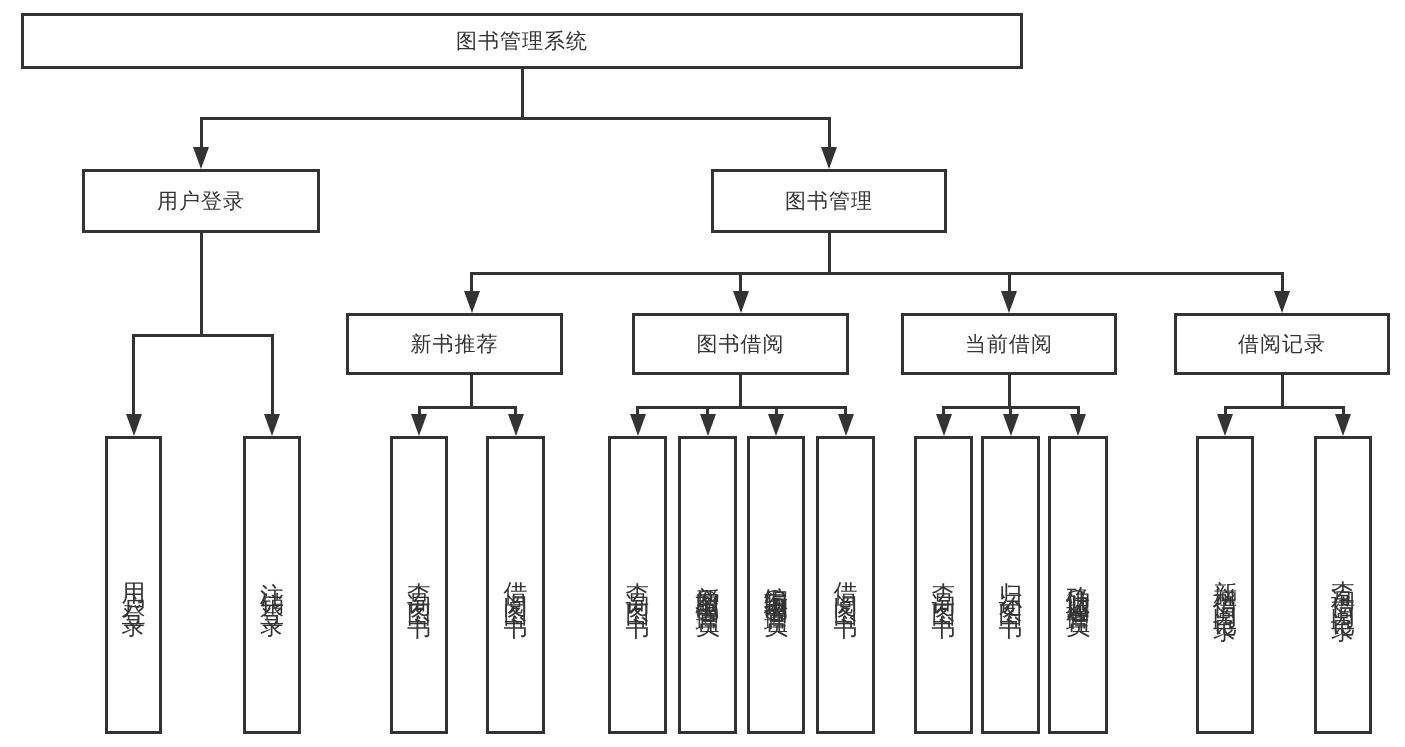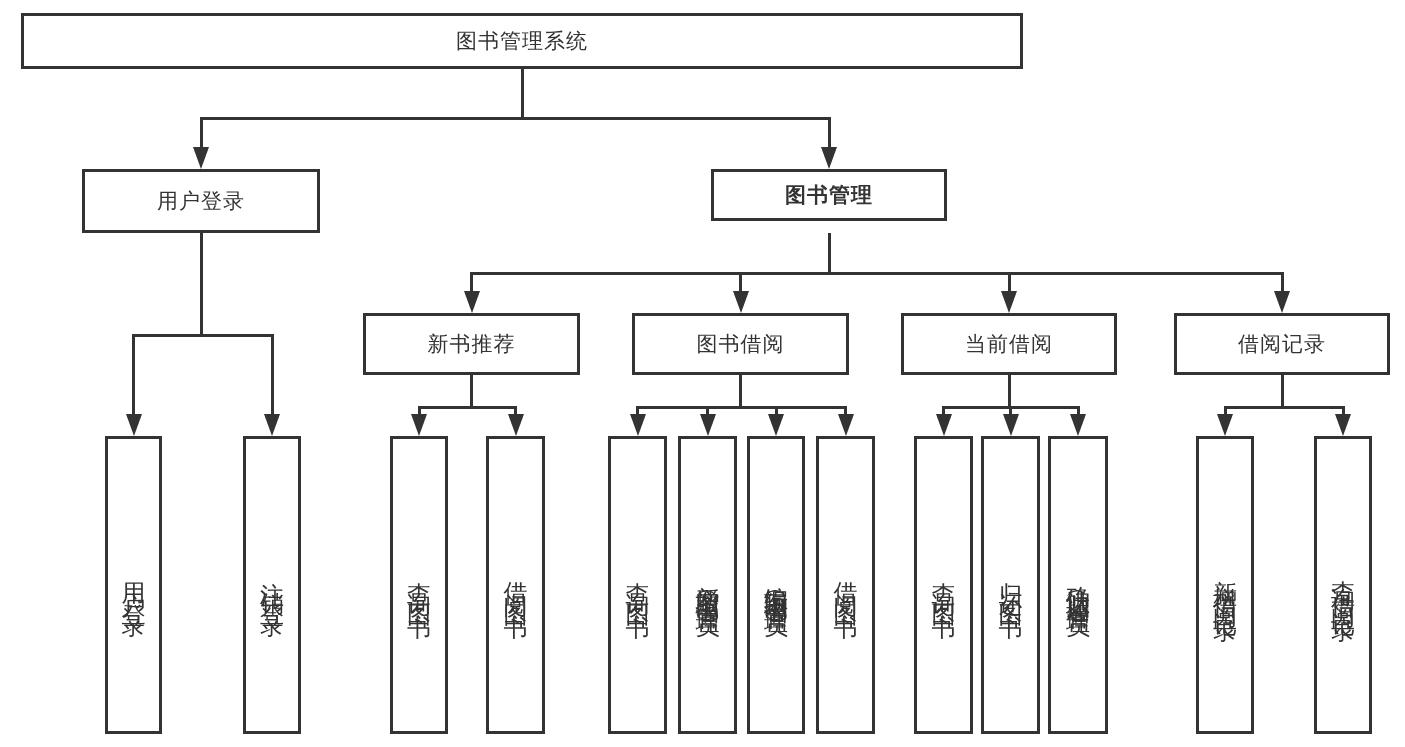--- a/index.html
+++ b/index.html
@@ -66,24 +66,24 @@
 </head>
 <body>
 
 <div id="stage">
 <div class="node h" style="left: 21px; top: 13px; width: 1002px; height: 56px;">
       <span>图书管理系统</span>
     </div>
     <div class="node h" style="left: 82px; top: 169px; width: 238px; height: 64px;">
       <span>用户登录</span>
     </div>
-    <div class="node h" style="left: 711px; top: 169px; width: 236px; height: 52px; font-weight: bold;">
+    <div class="node h" style="left: 711px; top: 169px; width: 236px; height: 64px;">
       <span>图书管理</span>
     </div>
-    <div class="node h" style="left: 363px; top: 313px; width: 217px; height: 62px;">
+    <div class="node h" style="left: 346px; top: 313px; width: 217px; height: 62px;">
       <span>新书推荐</span>
     </div>
     <div class="node h" style="left: 632px; top: 313px; width: 217px; height: 62px;">
       <span>图书借阅</span>
     </div>
     <div class="node h" style="left: 901px; top: 313px; width: 216px; height: 62px;">
       <span>当前借阅</span>
     </div>
     <div class="node h" style="left: 1174px; top: 313px; width: 216px; height: 62px;">
       <span>借阅记录</span>

